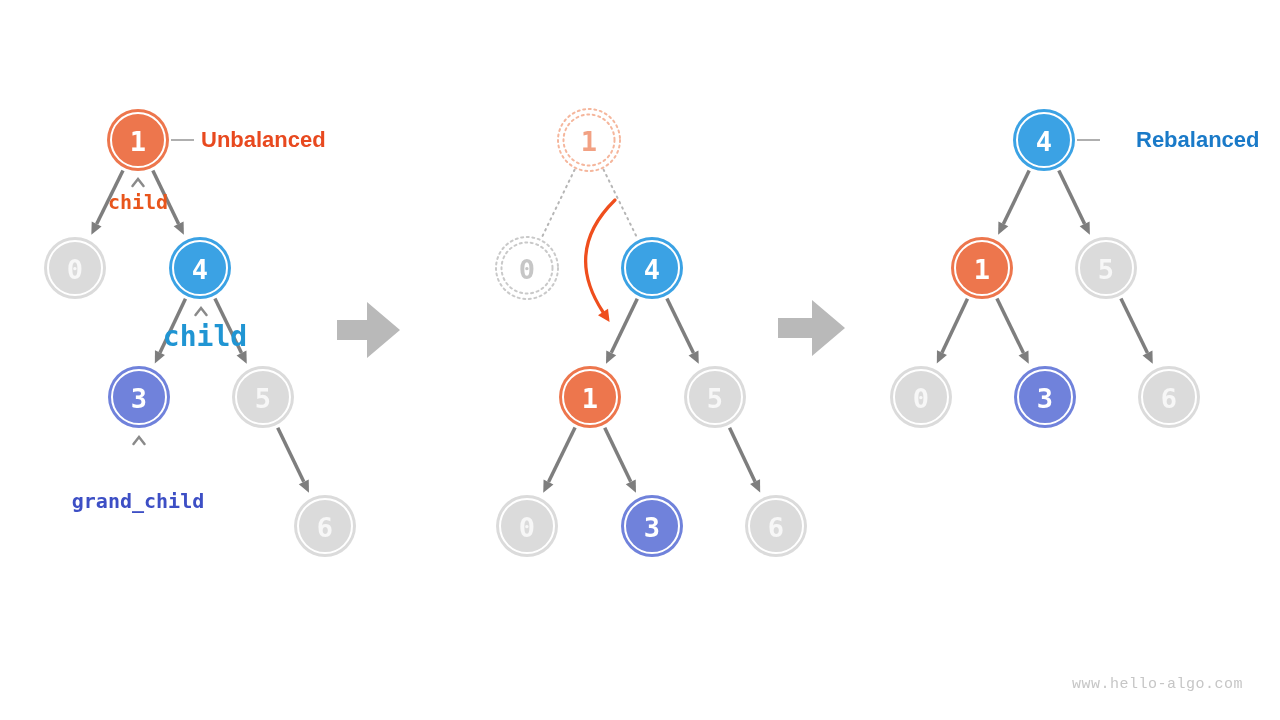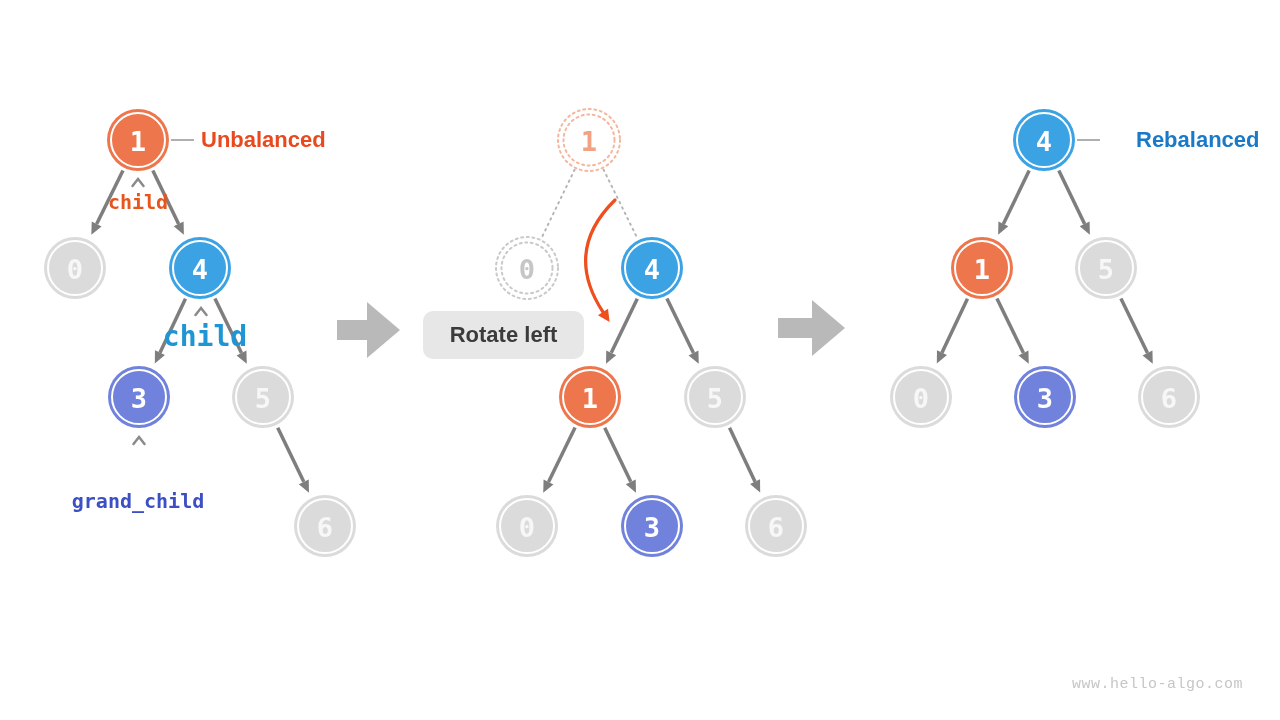--- a/index.html
+++ b/index.html
@@ -143,16 +143,15 @@
   <div class="lbl sans lbl-unbalanced" style="color: rgb(232, 73, 31);">Unbalanced</div>
 
   <div class="lbl sans lbl-rebalanced" style="color: rgb(26, 122, 200);">Rebalanced</div>
 
   <div class="lbl mono lbl-node" style="color: rgb(232, 85, 28);">child</div>
 
   <div class="lbl mono lbl-child" style="color: rgb(32, 149, 211);">child</div>
 
   <div class="lbl mono lbl-grand" style="color: rgb(61, 79, 197); margin-top: 40px;">grand_child</div>
 
-  <div class="rotate-box" style="color: rgb(59, 59, 59); background-color: rgb(231, 231, 231);">Rotate left</div>
 
   <div class="watermark" style="color: rgb(198, 198, 198); font-family: Liberation Mono, monospace;">www.hello-algo.com</div>
 </div>
 
 </body></html>

